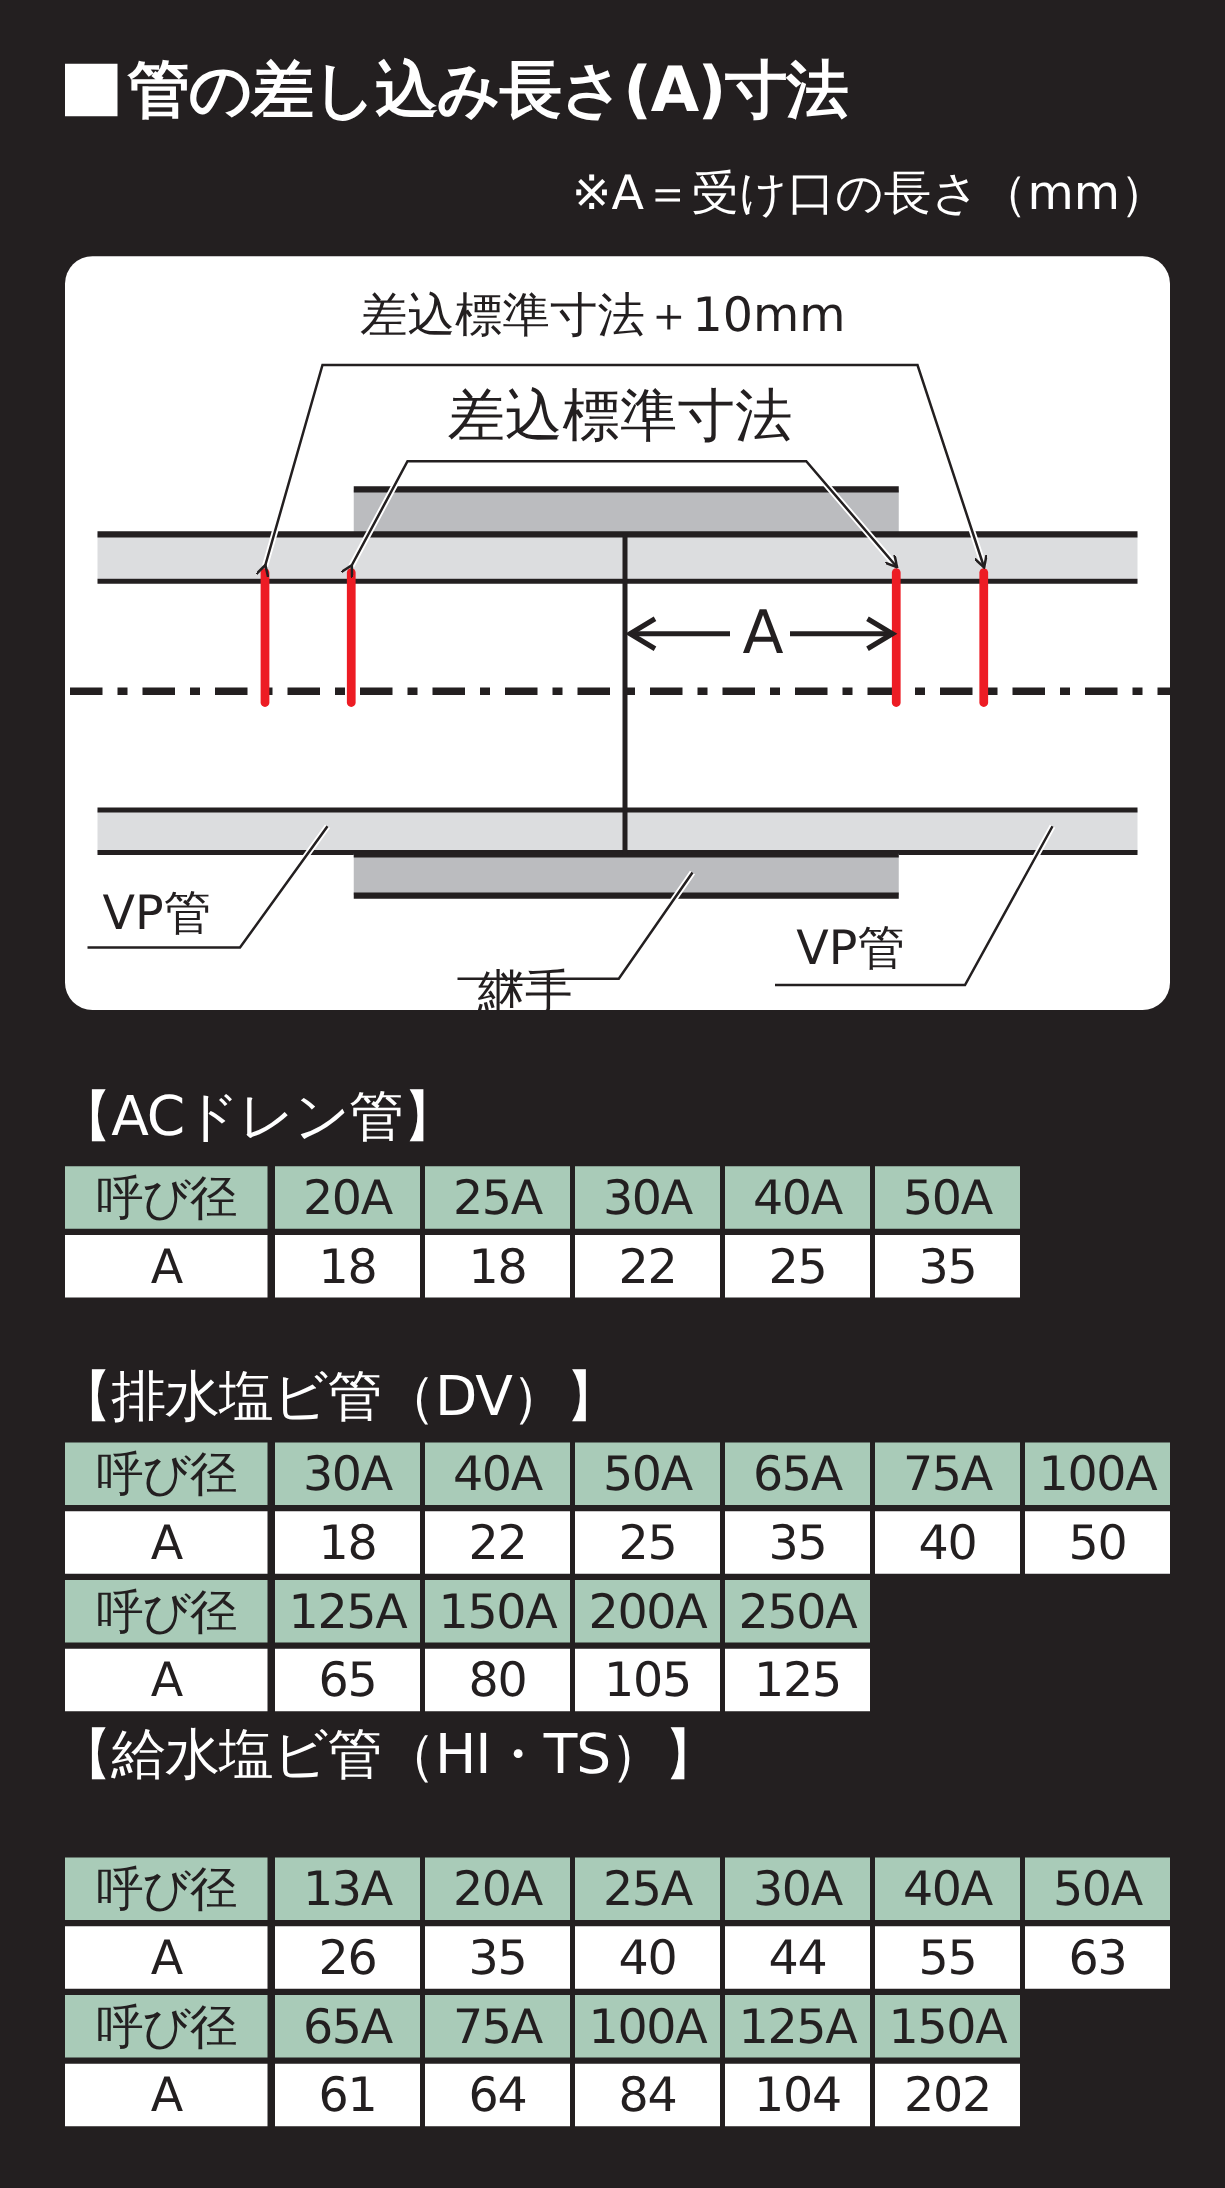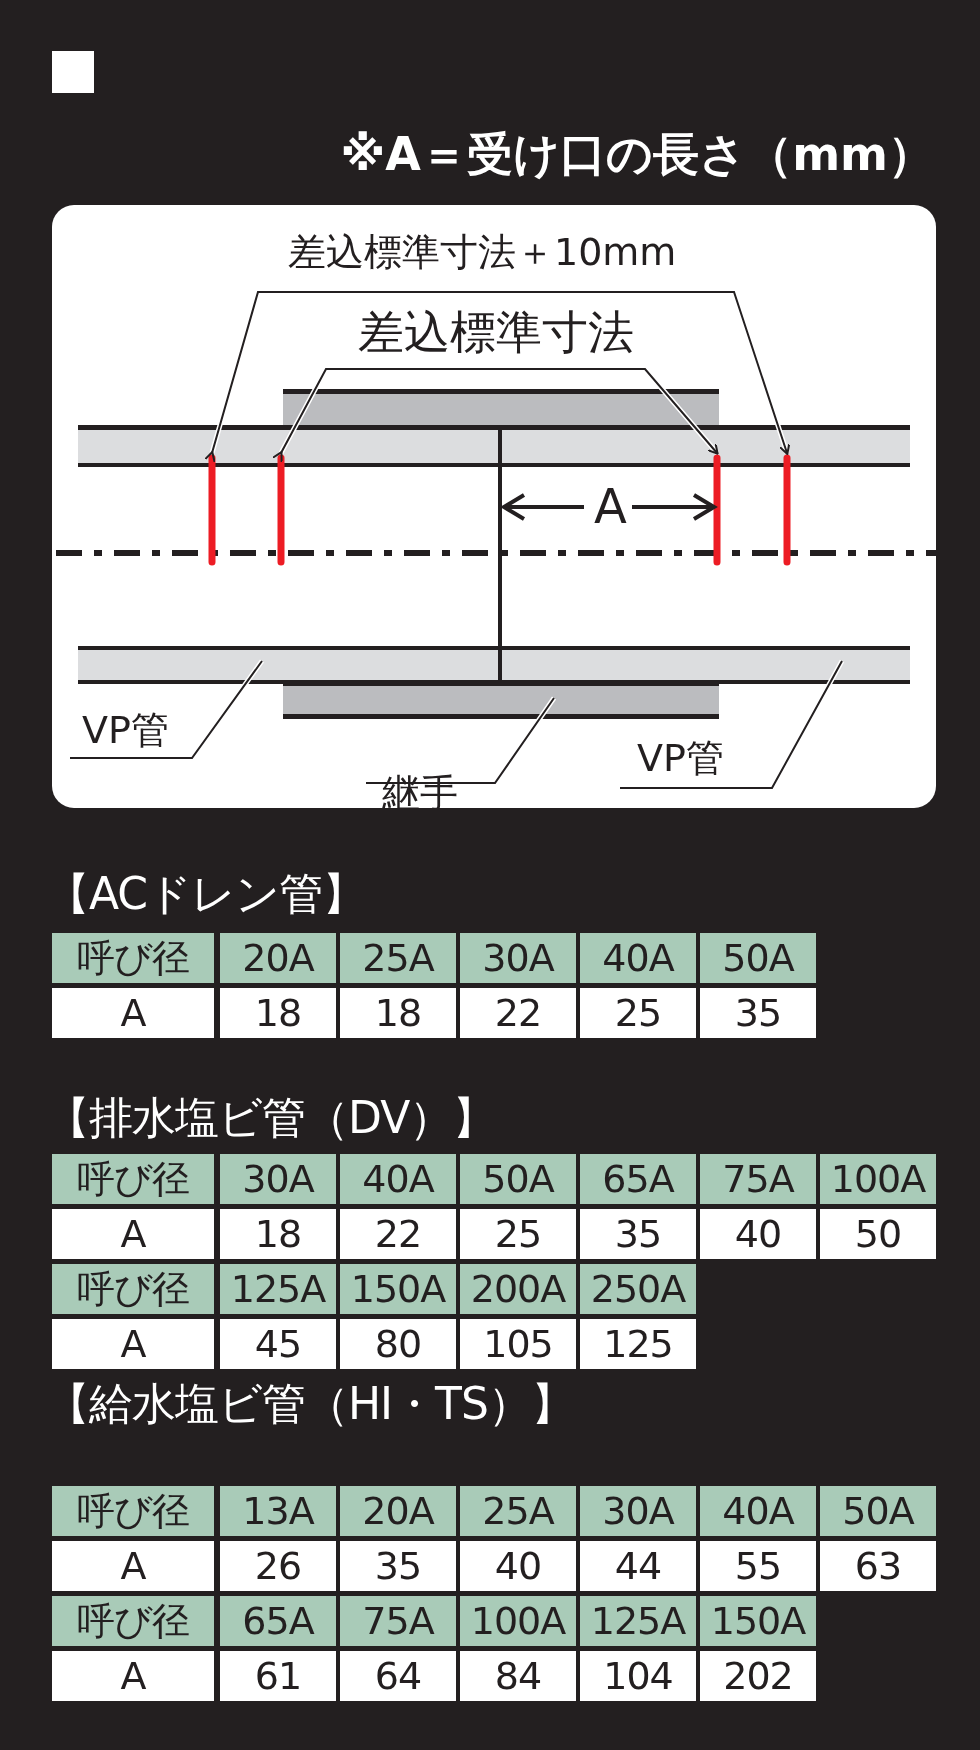--- a/index.html
+++ b/index.html
@@ -15,21 +15,21 @@
     position: absolute; left: 52px; top: 40px;
     font-size: 50px; font-weight: bold; letter-spacing: -1px;
     line-height: 64px; white-space: nowrap;
   }
   .title .sq {
     display: inline-block; width: 42px; height: 42px; background: #fff;
     margin-right: 8px; vertical-align: -4px;
   }
   .note {
     position: absolute; right: 46px; top: 128px;
-    font-size: 46px; line-height: 52px; white-space: nowrap; font-weight: bold;
+    font-size: 38px; line-height: 52px; white-space: nowrap;
   }
   .panel {
     position: absolute; left: 52px; top: 205px; width: 884px; height: 603px;
     background: #ffffff; border-radius: 22px; overflow: hidden;
   }
   .panel svg { position: absolute; left: 0; top: 0; }
   .dlabel {
     position: absolute; color: #231f20; white-space: nowrap;
     font-family: "DejaVu Sans", "Liberation Sans", sans-serif;
     text-align: center;
@@ -53,21 +53,21 @@
     content: ""; position: absolute; right: -4px; top: 0; bottom: 0; width: 2px;
     background: #231f20;
   }
   .row .cell.label { margin-right: 6px; }
   .hdr .cell { background: #a9cbb8; }
   .val .cell { background: #ffffff; }
 </style>
 </head>
 <body>
 
-<div class="title"><span class="sq"></span></div>
+<div class="title"><span class="sq"></span><span>管の差し込み長さ(A)寸法</span></div>
 <div class="note">※A＝受け口の長さ（mm）</div>
 
 <div class="panel">
   <svg width="884" height="603" viewBox="0 0 884 603">
     <defs>
       <marker id="arrowhead" markerWidth="10" markerHeight="10" refX="8" refY="5" orient="auto" markerUnits="userSpaceOnUse">
         <path d="M0,0 L9,5 L0,10" fill="none" stroke="#231f20" stroke-width="2"></path>
       </marker>
     </defs>
 
@@ -187,21 +187,21 @@
   </div>
   <div class="row hdr">
     <div class="cell label">呼び径</div>
     <div class="cell">125A</div>
     <div class="cell">150A</div>
     <div class="cell">200A</div>
     <div class="cell">250A</div>
   </div>
   <div class="row val">
     <div class="cell label">A</div>
-    <div class="cell">45</div>
+    <div class="cell">65</div>
     <div class="cell">80</div>
     <div class="cell">105</div>
     <div class="cell">125</div>
   </div>
 </div>
 
 <div class="section-title" style="top:1376px;">【給水塩ビ管（HI・TS）】</div>
 <div class="tbl" style="top:1486px;">
   <div class="row hdr">
     <div class="cell label">呼び径</div>

